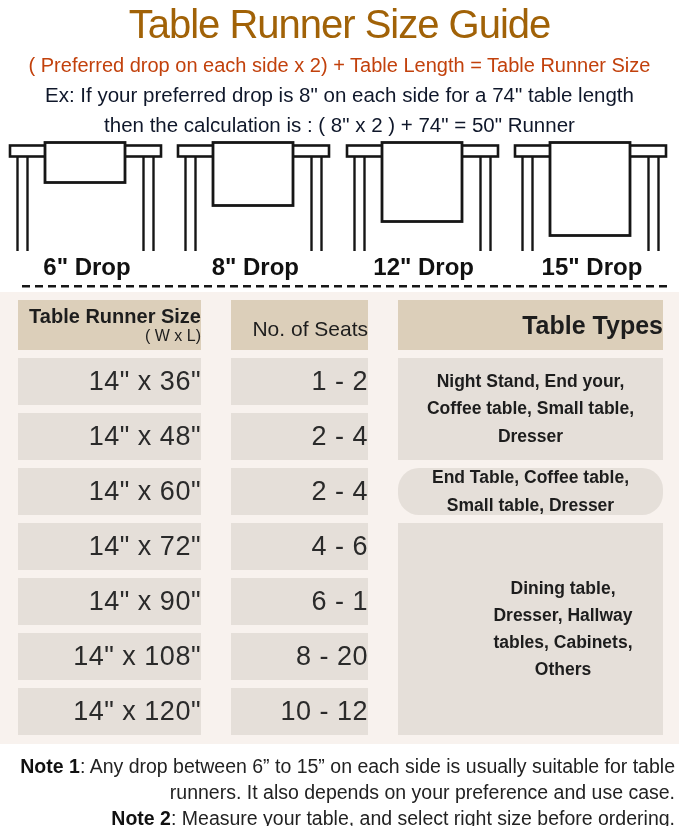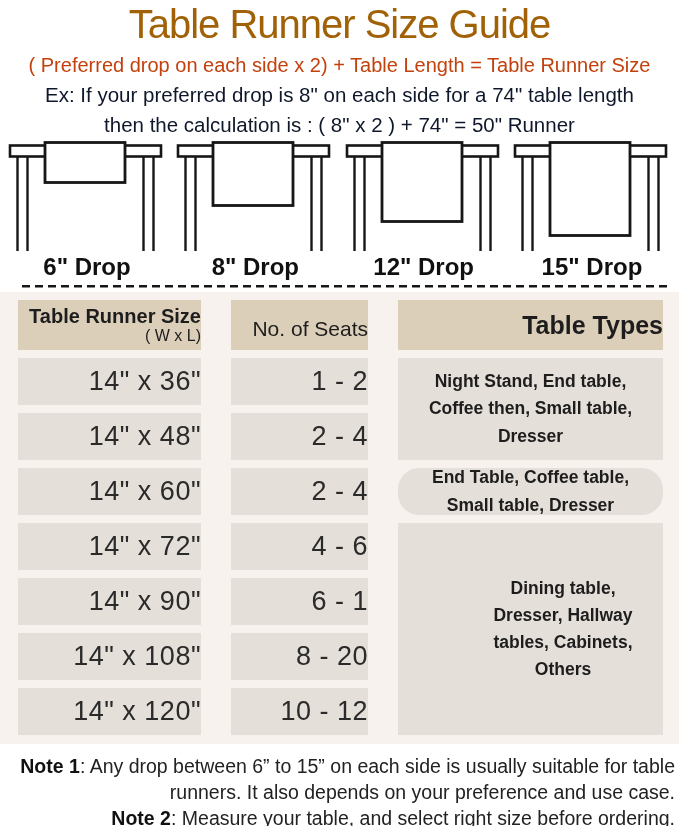--- a/index.html
+++ b/index.html
@@ -126,21 +126,21 @@
         <div class="h-types">Table Types</div>
       </div>
 
       <div class="cell">
           <span class="size-val">14" x 36"</span>
         </div>
       <div class="cell">
           <span class="seats-val">1 - 2</span>
         </div>
       <div class="cell col3" style="grid-row:2 / span 2;">
-        <div class="types-val">Night Stand, End table, Coffee then, Small table, Dresser</div>
+        <div class="types-val">Night Stand, End your, Coffee table, Small table, Dresser</div>
       </div>
 
       <div class="cell">
           <span class="size-val">14" x 48"</span>
         </div>
       <div class="cell">
           <span class="seats-val">2 - 4</span>
         </div>
 
       <div class="cell">

